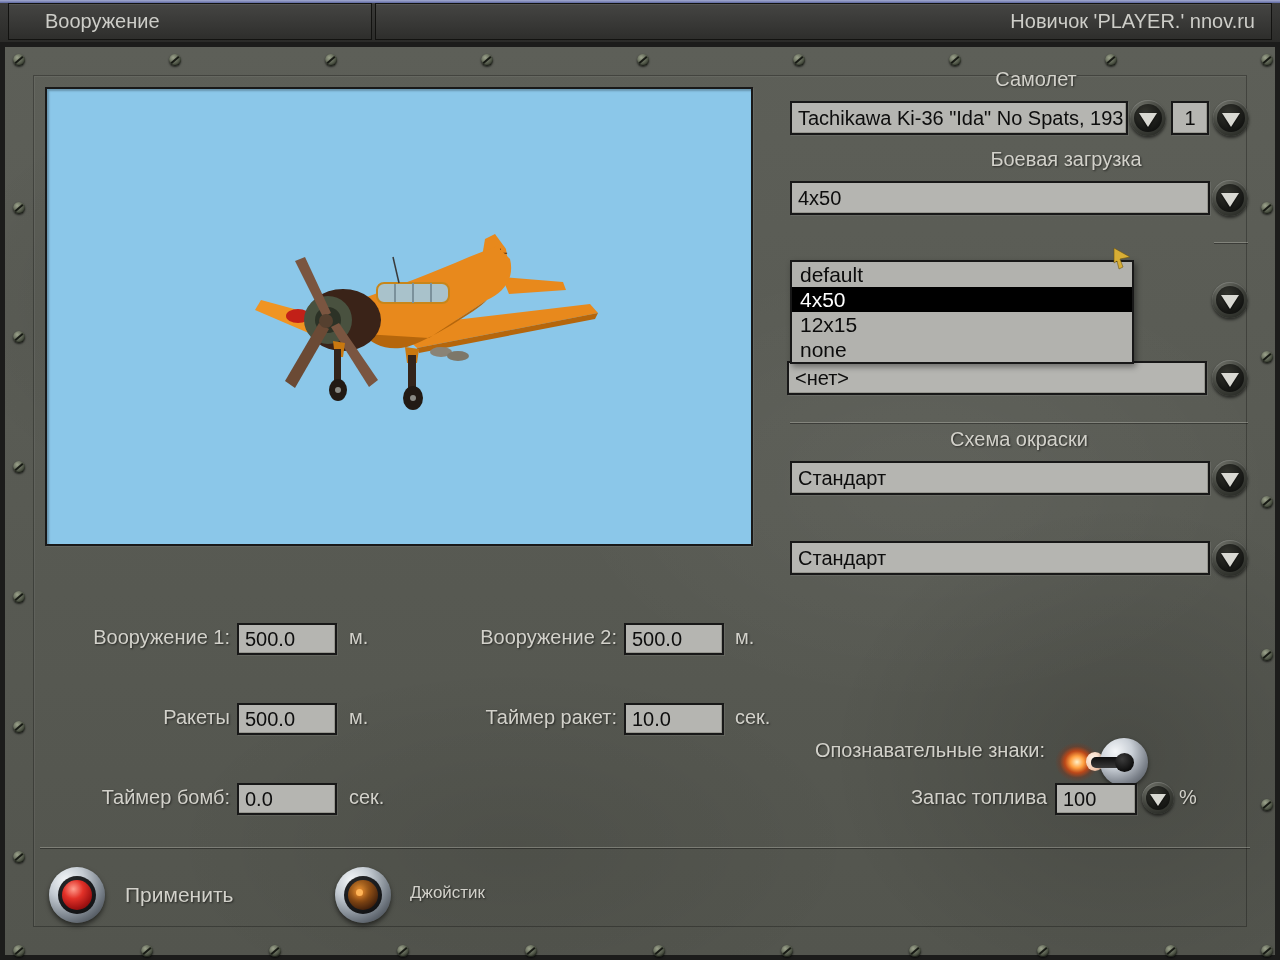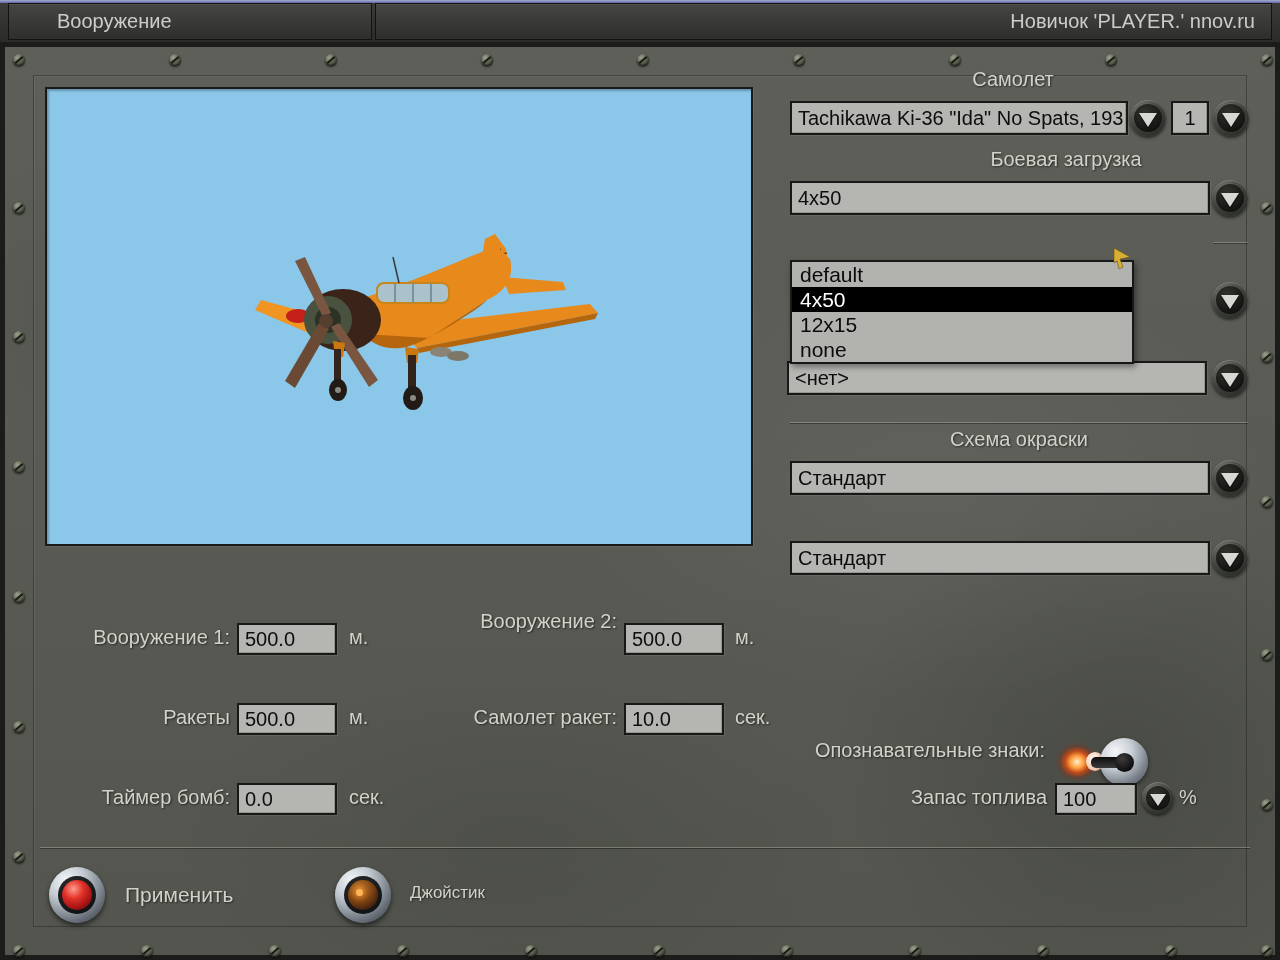--- a/index.html
+++ b/index.html
@@ -11,21 +11,21 @@
   }
   
   .topbar { position:absolute; left:0; top:0; width:1280px; height:42px;
     background:linear-gradient(#3c3c3a,#2b2b29); }
   .topline { position:absolute; left:0; top:0; width:1280px; height:3px;
     background:linear-gradient(#a4abd0,#5f69a2); }
   .toptab { position:absolute; top:3px; height:37px; box-sizing:border-box;
     background:linear-gradient(#454543,#2e2e2c);
     border:1px solid #121210; box-shadow:inset 0 1px 0 rgba(255,255,255,0.08);
     color:#cdcdc8; font-size:20px; display:flex; align-items:center; }
-  .toptab-left { left:8px; width:364px; padding-left:48px; }
+  .toptab-left { left:8px; width:364px; padding-left:36px; }
   .toptab-right { left:375px; width:897px; justify-content:flex-end; padding-right:16px; }
   
   .panel { position:absolute; left:0; top:42px; width:1280px; height:918px; box-sizing:border-box;
     border:5px solid #1c1c1b;
     background:
       radial-gradient(ellipse 420px 300px at 18% 28%, rgba(0,0,0,0.10), transparent 70%),
       radial-gradient(ellipse 520px 320px at 72% 48%, rgba(255,255,255,0.045), transparent 70%),
       radial-gradient(ellipse 420px 360px at 88% 78%, rgba(0,0,0,0.14), transparent 70%),
       radial-gradient(ellipse 500px 260px at 40% 88%, rgba(0,0,0,0.08), transparent 70%),
       linear-gradient(#5d5f58,#53554e); }
@@ -190,21 +190,21 @@
         <rect x="287" y="260" width="7" height="36" fill="#33241b"></rect>
         <ellipse cx="291" cy="301" rx="9" ry="11" fill="#221a14"></ellipse>
         <circle cx="291" cy="301" r="3" fill="#8a8a84"></circle>
         <polygon points="358,258 372,260 370,274 360,274" fill="#c9780f"></polygon>
         <rect x="361" y="266" width="8" height="38" fill="#33241b"></rect>
         <ellipse cx="366" cy="309" rx="10" ry="12" fill="#221a14"></ellipse>
         <circle cx="366" cy="309" r="3" fill="#8a8a84"></circle>
       </svg>
     </div>
 
-    <div class="lbl c" style="left:798px;top:21px;width:420px">Самолет</div>
+    <div class="lbl c" style="left:821px;top:21px;width:420px">Самолет</div>
     <div class="combo" style="left:785px;top:54px;width:338px">Tachikawa Ki-36 "Ida" No Spats, 193</div>
     <div class="combo-btn" style="left:1125px;top:53px">
       <span class="inner">
           <span class="tri"></span>
         </span>
     </div>
     <div class="combo" style="left:1166px;top:54px;width:38px;text-align:center;padding:0">1</div>
     <div class="combo-btn" style="left:1208px;top:53px">
       <span class="inner">
           <span class="tri"></span>
@@ -255,29 +255,29 @@
       <div class="dropitem sel">4x50</div>
       <div class="dropitem">12x15</div>
       <div class="dropitem">none</div>
     </div>
 
 
     <div class="lbl r" style="left:20px;top:579px;width:205px">Вооружение 1:</div>
     <input class="tinput" style="left: 232px; top: 576px; width: 100px;" value="500.0">
     <div class="lbl" style="left:344px;top:579px">м.</div>
 
-    <div class="lbl r" style="left:420px;top:563px;width:192px">Вооружение 2:</div>
+    <div class="lbl r" style="left:420px;top:579px;width:192px">Вооружение 2:</div>
     <input class="tinput" style="left: 619px; top: 576px; width: 100px;" value="500.0">
     <div class="lbl" style="left:730px;top:579px">м.</div>
 
     <div class="lbl r" style="left:20px;top:659px;width:205px">Ракеты</div>
     <input class="tinput" style="left: 232px; top: 656px; width: 100px;" value="500.0">
     <div class="lbl" style="left:344px;top:659px">м.</div>
 
-    <div class="lbl r" style="left:420px;top:659px;width:192px">Самолет ракет:</div>
+    <div class="lbl r" style="left:420px;top:659px;width:192px">Таймер ракет:</div>
     <input class="tinput" style="left: 619px; top: 656px; width: 100px;" value="10.0">
     <div class="lbl" style="left:730px;top:659px">сек.</div>
 
     <div class="lbl r" style="left:20px;top:739px;width:205px">Таймер бомб:</div>
     <input class="tinput" style="left: 232px; top: 736px; width: 100px;" value="0.0">
     <div class="lbl" style="left:344px;top:739px">сек.</div>
 
     <div class="lbl r" style="left:700px;top:692px;width:340px">Опознавательные знаки:</div>
     <div class="toggle">
       <div class="glow"></div>

